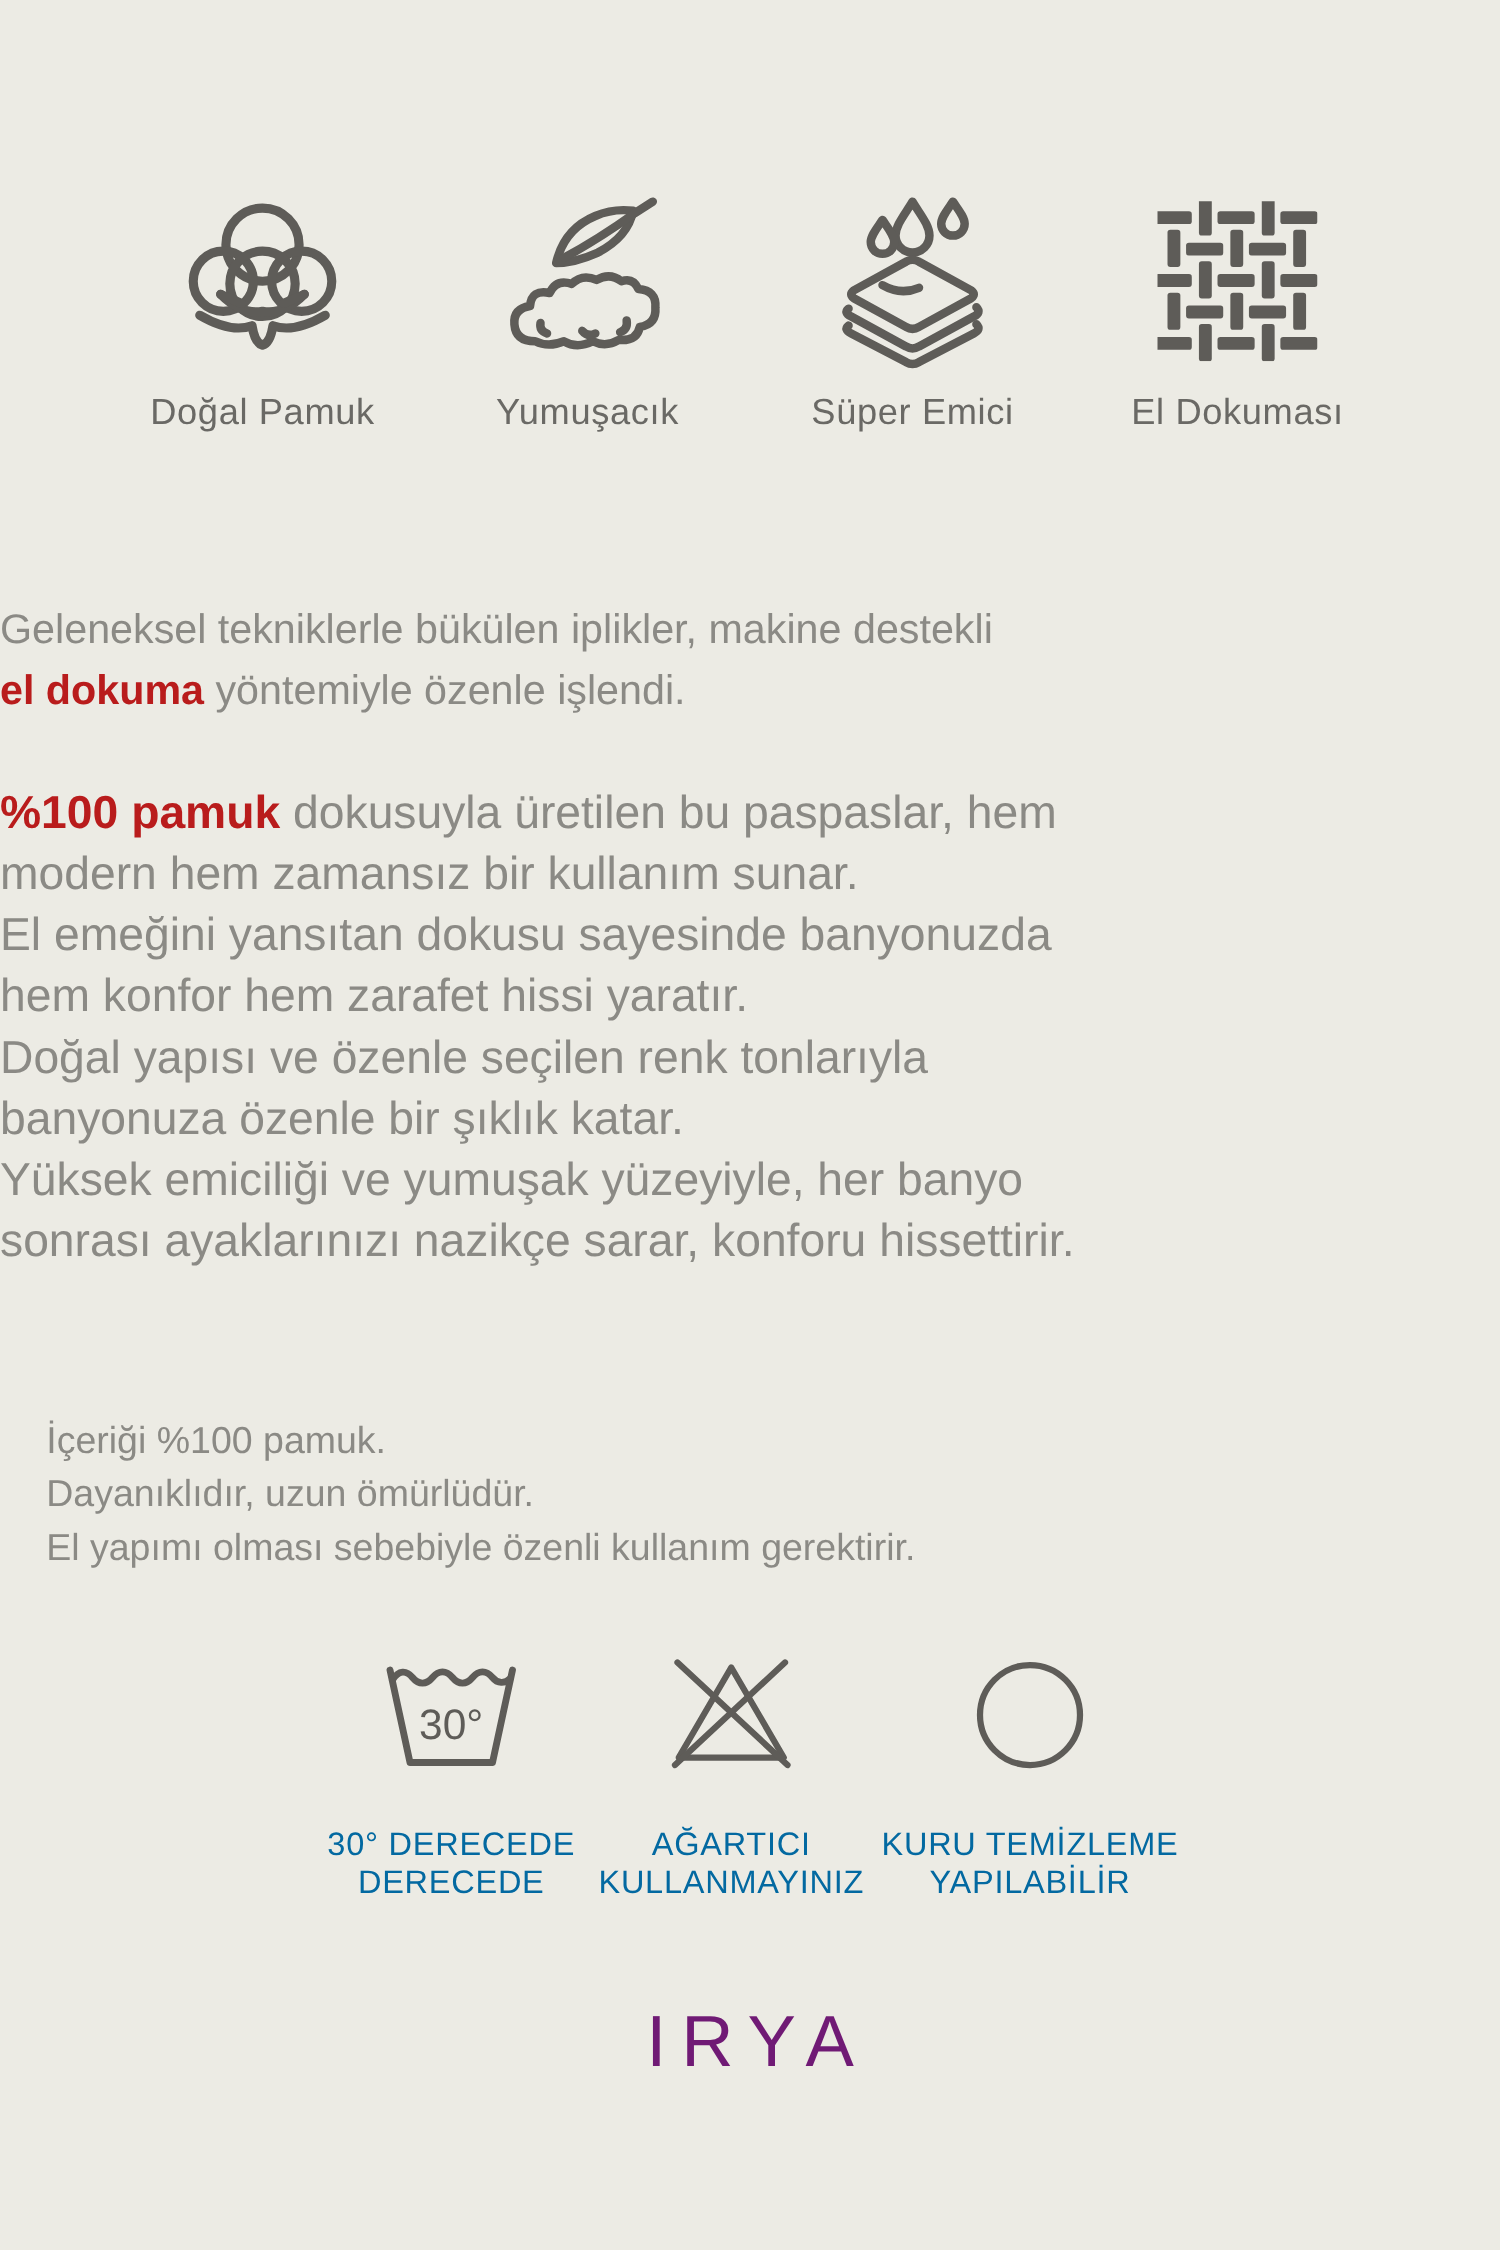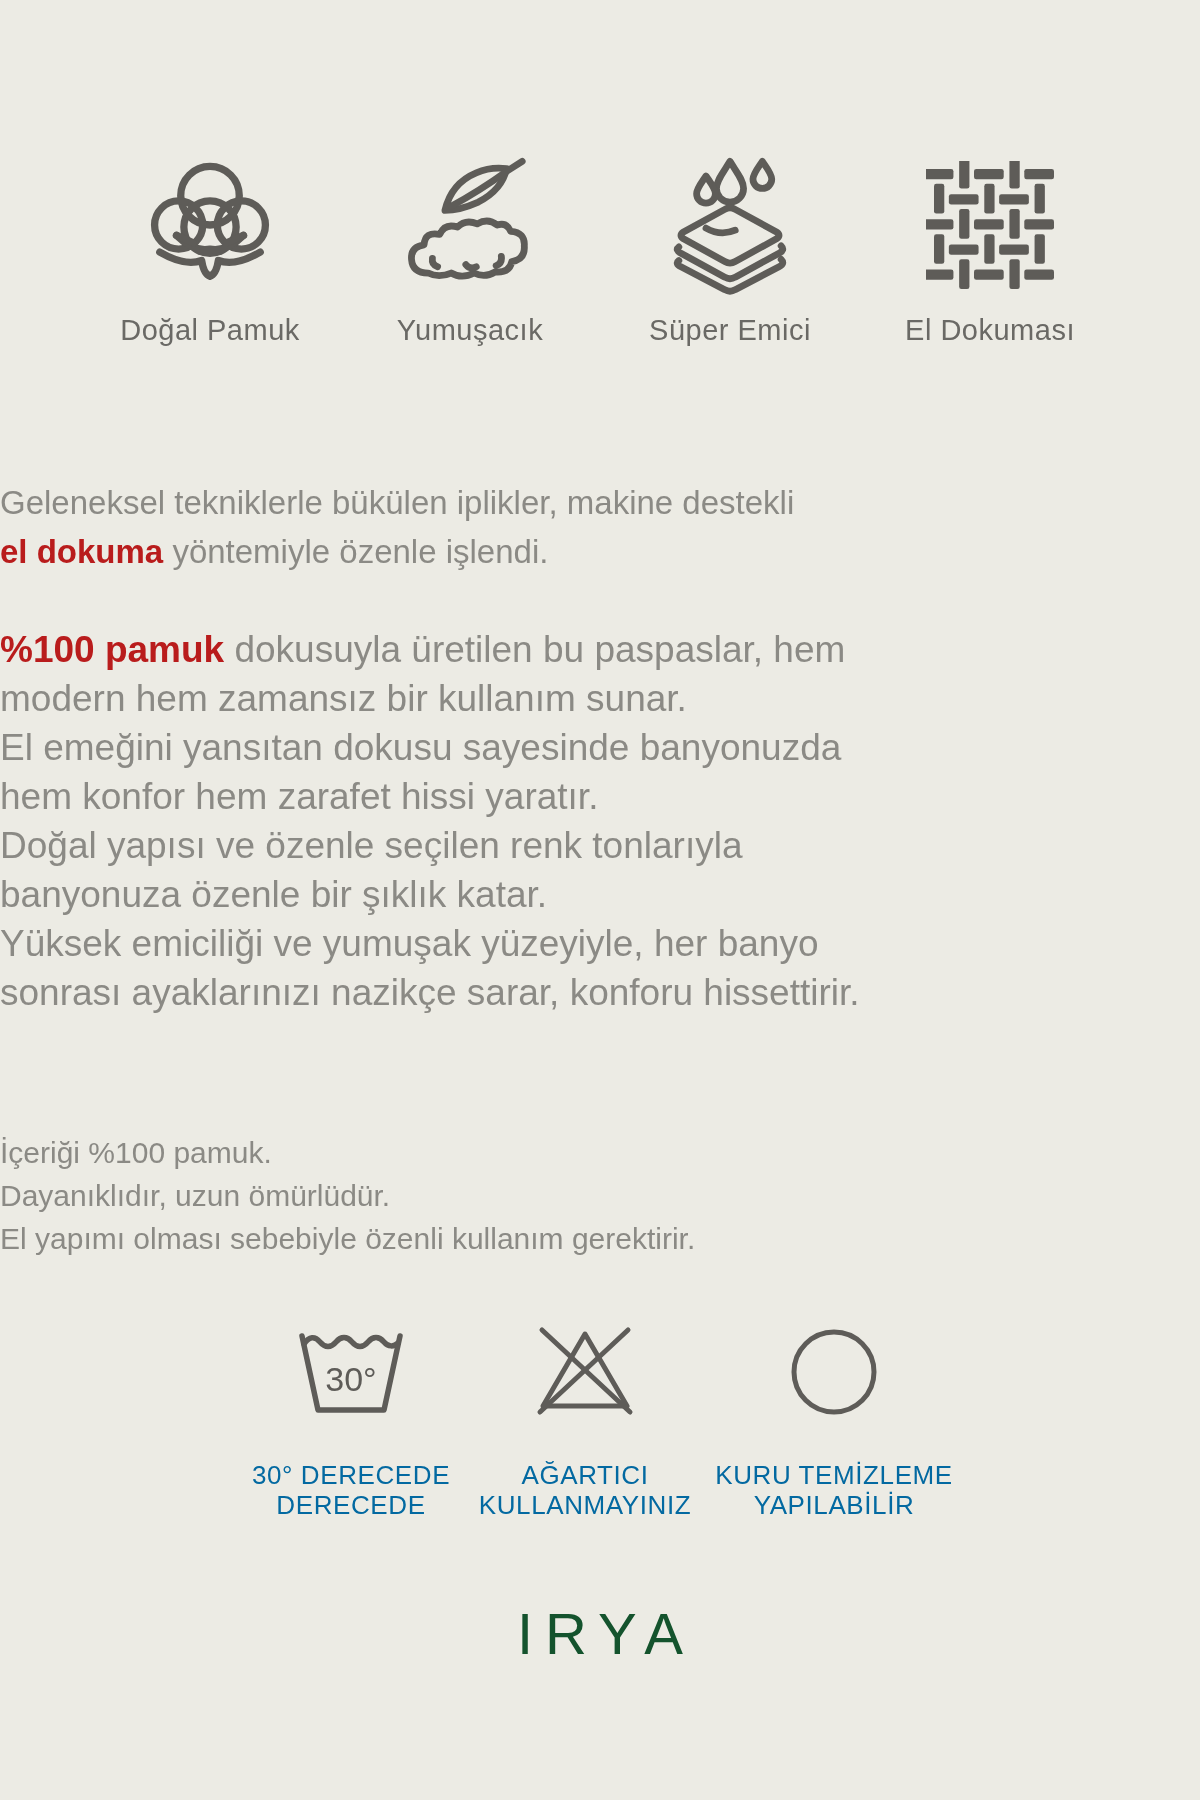--- a/index.html
+++ b/index.html
@@ -24,41 +24,41 @@
     white-space: nowrap; text-align: center;
   }
   .stroke-ic { stroke: #5E5C58; fill: none; stroke-linecap: round; stroke-linejoin: round; }
   .fill-ic { fill: #5E5C58; }
 
   
   .para { position: absolute; left: 0; right: 0; text-align: left; color: #8B8A85; }
   .para .bold { font-weight: 700; color: #b91c1c; }
   .intro  { top: 478px; font-size: 33px; line-height: 49px; }
   .bodytx { top: 625px; font-size: 37px; line-height: 49px; }
-  .details{ top: 1131px; font-size: 30px; line-height: 43px; }
+  .details{ top: 1131px; font-size: 30px; line-height: 43px; padding-left: 37px; }
 
   
   .care {
     position: absolute; top: 1312px; left: 0; right: 0;
-    display: flex; justify-content: center; gap: 44px;
+    display: flex; justify-content: center; gap: 34px;
   }
   .care-item { display: flex; flex-direction: column; align-items: center; }
   .care-item.w1 { width: 175px; } .care-item.w2 { width: 205px; }
   .care-item.w3 { width: 205px; } .care-item.w4 { width: 270px; }
   .care-icon-box { height: 108px; display: flex; align-items: flex-end; justify-content: center; }
   .care-label {
     margin-top: 40px; font-size: 26px; line-height: 30px; letter-spacing: 0.6px;
     color: #0369a1; text-align: center; white-space: nowrap;
   }
 
   
   .logo {
     position: absolute; top: 1600px; left: 0; right: 0;
     text-align: center; font-size: 58px; letter-spacing: 12px;
-    padding-left: 12px; color: #14532d; font-weight: 400;
+    padding-left: 12px; color: #701a75; font-weight: 400;
   }
 </style>
 </head>
 <body>
 
 <div class="page">
 
   <section class="features">
 
     <div class="feature">

